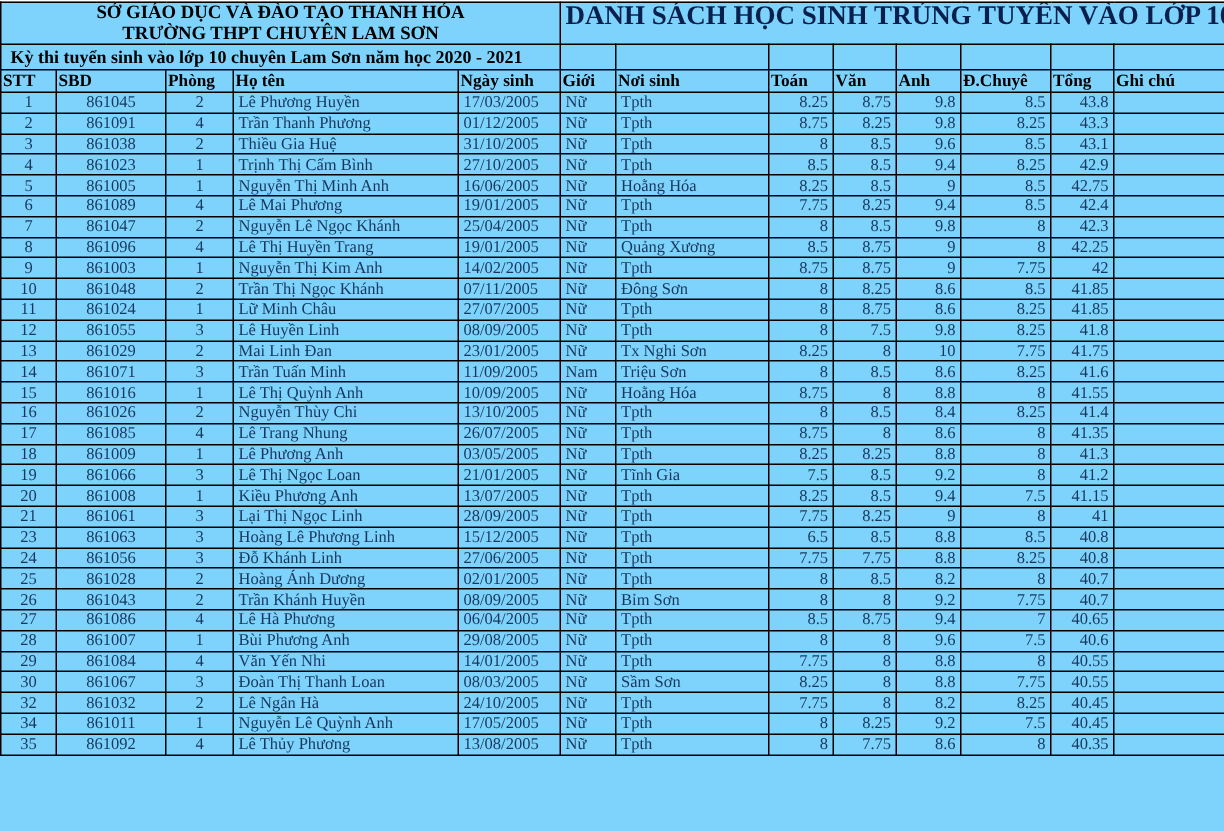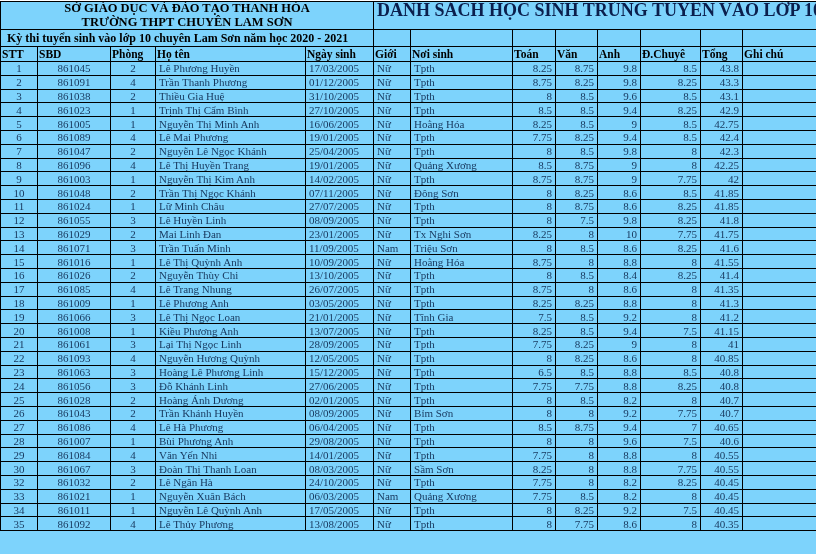--- a/index.html
+++ b/index.html
@@ -439,35 +439,20 @@
           <td class="l">Nữ</td>
           <td class="l">Tpth</td>
           <td class="r">7.75</td>
           <td class="r">8.25</td>
           <td class="r">9</td>
           <td class="r">8</td>
           <td class="r">41</td>
           <td class="l"></td>
         </tr>
         <tr>
-          <td class="c">22</td>
-          <td class="c">861093</td>
-          <td class="c">4</td>
-          <td class="l">Nguyễn Hương Quỳnh</td>
-          <td class="l">12/05/2005</td>
-          <td class="l">Nữ</td>
-          <td class="l">Tpth</td>
-          <td class="r">8</td>
-          <td class="r">8.25</td>
-          <td class="r">8.6</td>
-          <td class="r">8</td>
-          <td class="r">40.85</td>
-          <td class="l"></td>
-        </tr>
-        <tr>
           <td class="c">23</td>
           <td class="c">861063</td>
           <td class="c">3</td>
           <td class="l">Hoàng Lê Phương Linh</td>
           <td class="l">15/12/2005</td>
           <td class="l">Nữ</td>
           <td class="l">Tpth</td>
           <td class="r">6.5</td>
           <td class="r">8.5</td>
           <td class="r">8.8</td>
@@ -585,35 +570,20 @@
           <td class="c">861032</td>
           <td class="c">2</td>
           <td class="l">Lê Ngân Hà</td>
           <td class="l">24/10/2005</td>
           <td class="l">Nữ</td>
           <td class="l">Tpth</td>
           <td class="r">7.75</td>
           <td class="r">8</td>
           <td class="r">8.2</td>
           <td class="r">8.25</td>
-          <td class="r">40.45</td>
-          <td class="l"></td>
-        </tr>
-        <tr>
-          <td class="c">33</td>
-          <td class="c">861021</td>
-          <td class="c">1</td>
-          <td class="l">Nguyễn Xuân Bách</td>
-          <td class="l">06/03/2005</td>
-          <td class="l">Nam</td>
-          <td class="l">Quảng Xương</td>
-          <td class="r">7.75</td>
-          <td class="r">8.5</td>
-          <td class="r">8.2</td>
-          <td class="r">8</td>
           <td class="r">40.45</td>
           <td class="l"></td>
         </tr>
         <tr>
           <td class="c">34</td>
           <td class="c">861011</td>
           <td class="c">1</td>
           <td class="l">Nguyễn Lê Quỳnh Anh</td>
           <td class="l">17/05/2005</td>
           <td class="l">Nữ</td>

